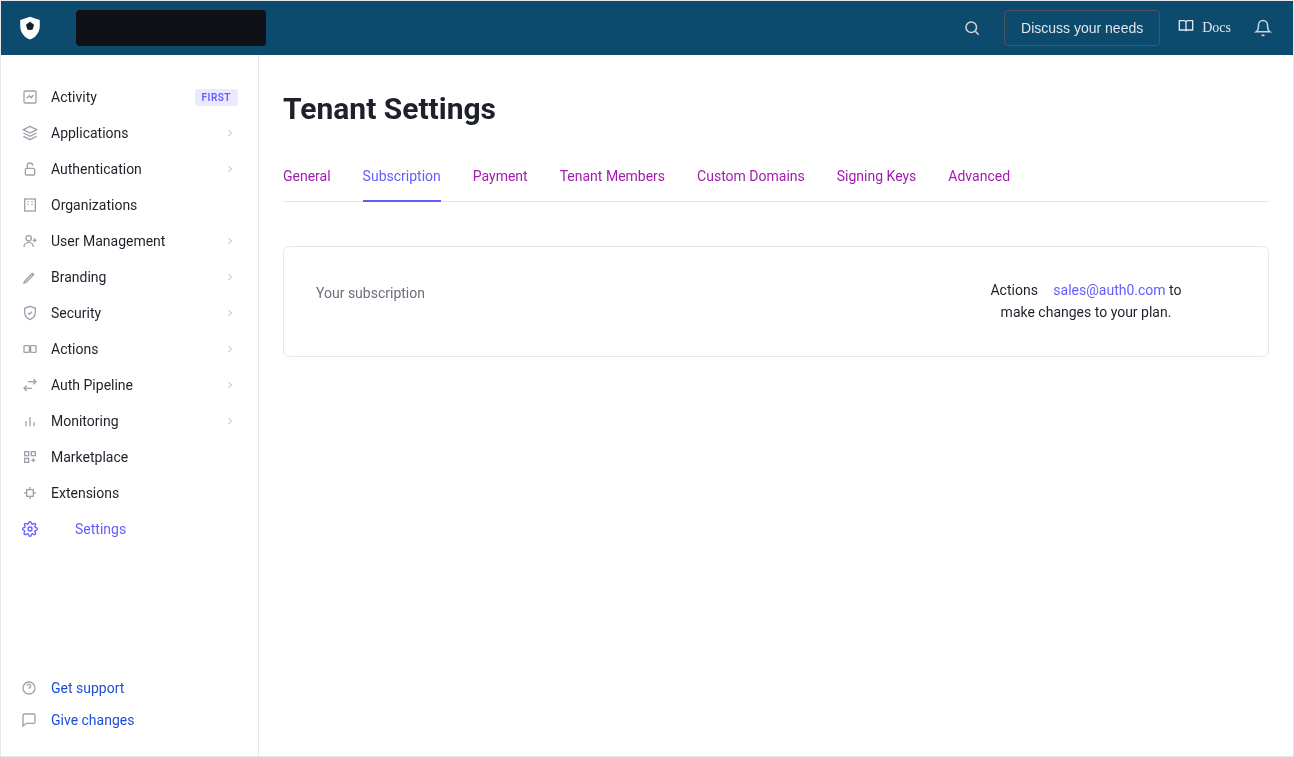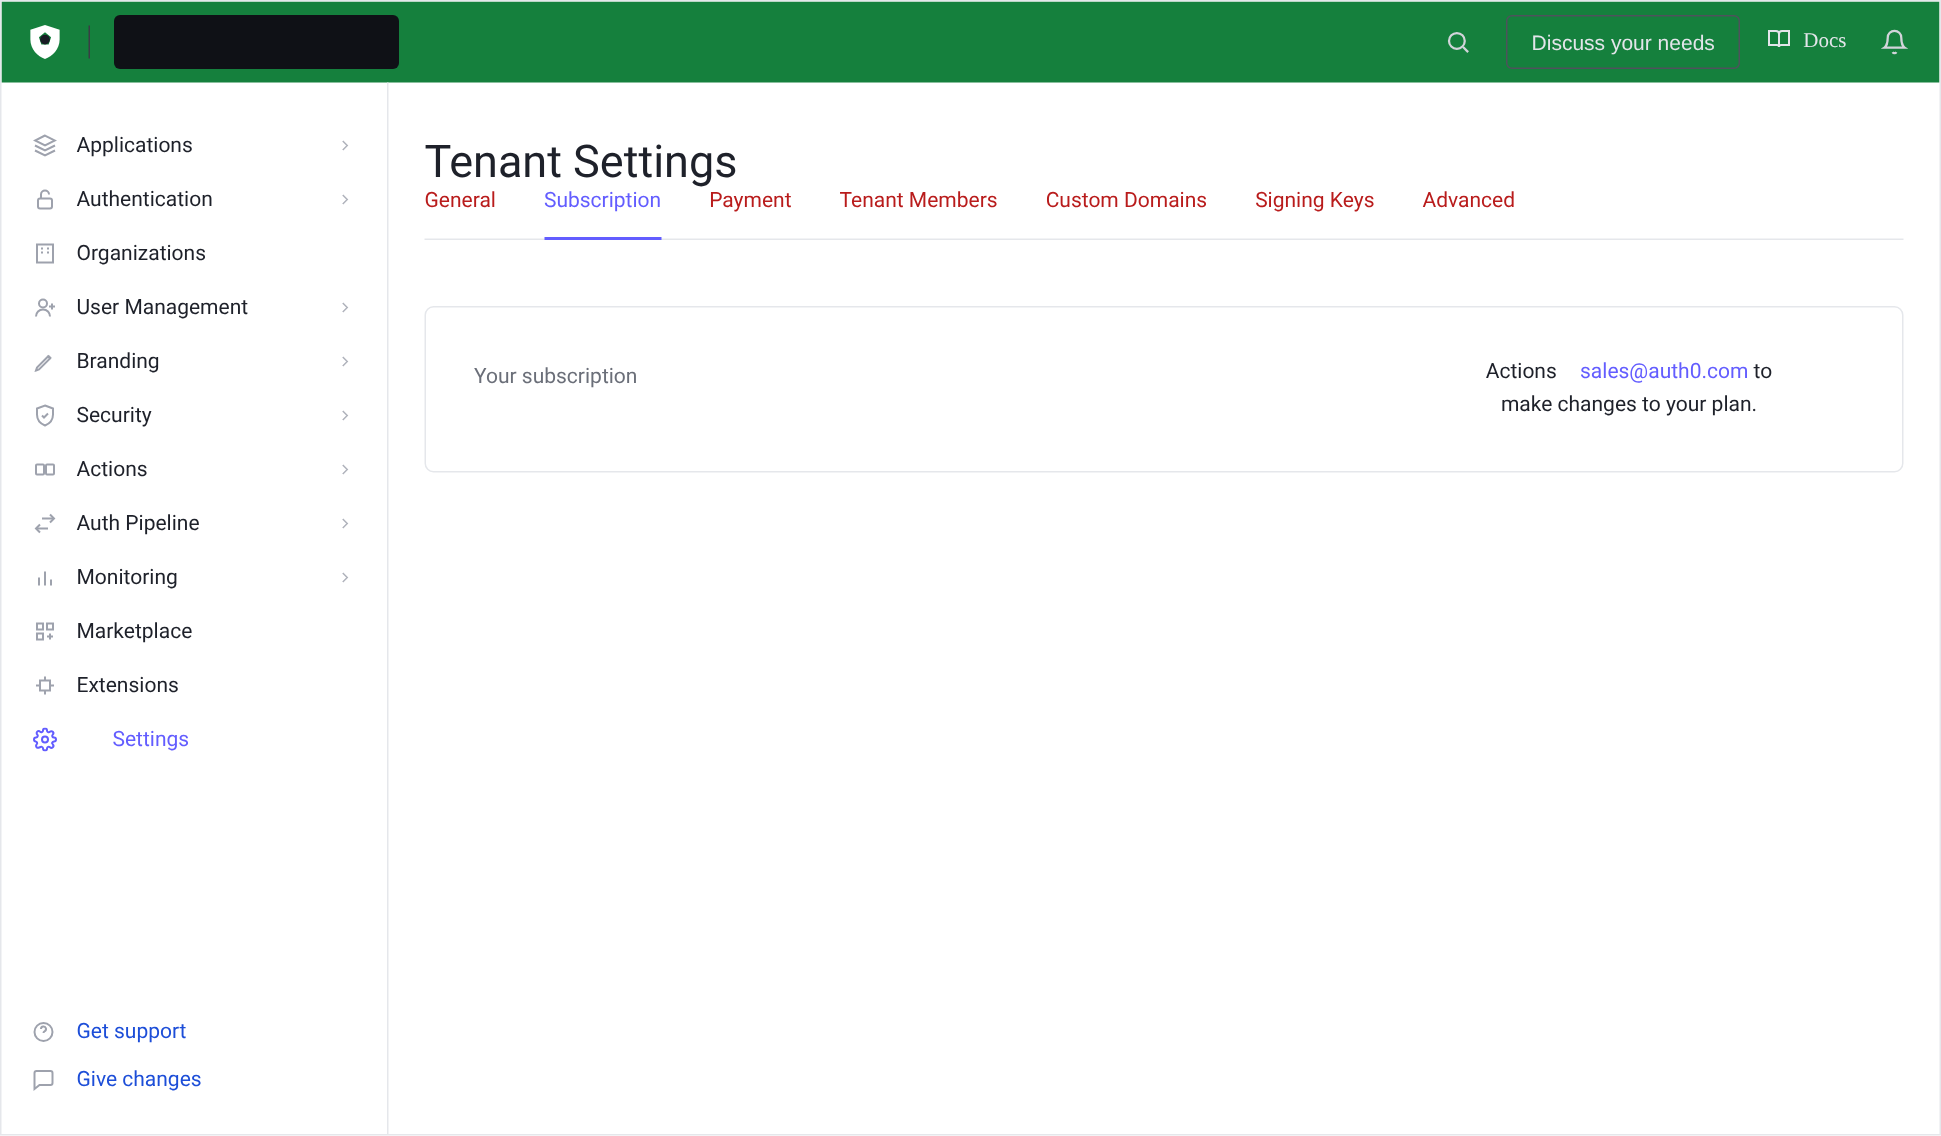--- a/index.html
+++ b/index.html
@@ -11,21 +11,21 @@
       font-family: -apple-system, BlinkMacSystemFont, "Segoe UI", Roboto, Helvetica, Arial, sans-serif;
       background: #fff;
       color: #1e212a;
       height: 757px;
       width: 1294px;
       overflow: hidden;
       border: 1px solid #e5e7eb;
     }
     .topbar {
       height: 54px;
-      background: #15803d;
+      background: #0c4a6e;
       display: flex;
       align-items: center;
       padding: 0 16px;
       gap: 12px;
     }
     .logo {
       width: 26px;
       height: 26px;
       color: #fff;
       flex-shrink: 0;
@@ -158,32 +158,33 @@
       align-items: center;
     }
 
     .main {
       flex: 1;
       padding: 36px 24px 0 24px;
       overflow: auto;
     }
     .page-title {
       font-size: 30px;
-      font-weight: 400;
+      font-weight: 700;
+      margin-bottom: 42px;
     }
     .tabs {
       display: flex;
       gap: 32px;
       border-bottom: 1px solid #e5e7eb;
       margin-bottom: 44px;
     }
     .tab {
       padding-bottom: 16px;
       font-size: 14px;
-      color: #b91c1c;
+      color: #a21caf;
       cursor: pointer;
       border-bottom: 2px solid transparent;
       margin-bottom: -1px;
     }
     .tab.active {
       color: #635dff;
       border-bottom-color: #635dff;
     }
     .card {
       border: 1px solid #e5e7eb;
@@ -252,20 +253,30 @@
           <path d="M13.7 21a2 2 0 0 1-3.4 0"></path>
         </svg>
     </div>
   </div>
 </div>
 
 <div class="body">
   <div class="sidebar">
     <div class="nav">
 
+      <div class="nav-item">
+        <span class="nav-icon">
+            <svg width="16" height="16" viewBox="0 0 24 24" fill="none" stroke="currentColor" stroke-width="2">
+              <rect x="3" y="3" width="18" height="18" rx="2"></rect>
+              <polyline points="7 14 11 10 14 13 17 9"></polyline>
+            </svg>
+          </span>
+        <span class="label">Activity</span>
+        <span class="badge">FIRST</span>
+      </div>
 
       <div class="nav-item">
         <span class="nav-icon">
             <svg width="16" height="16" viewBox="0 0 24 24" fill="none" stroke="currentColor" stroke-width="2">
               <polygon points="12 2 2 7 12 12 22 7 12 2"></polygon>
               <polyline points="2 17 12 22 22 17"></polyline>
               <polyline points="2 12 12 17 22 12"></polyline>
             </svg>
           </span>
         <span class="label">Applications</span>

